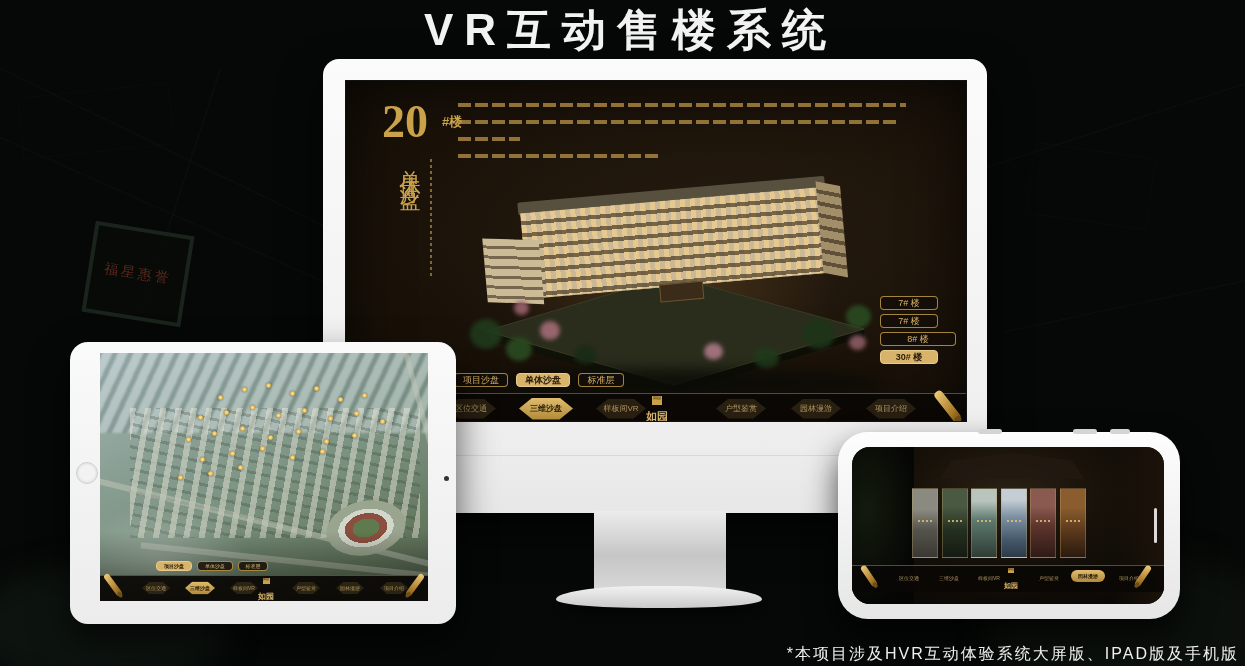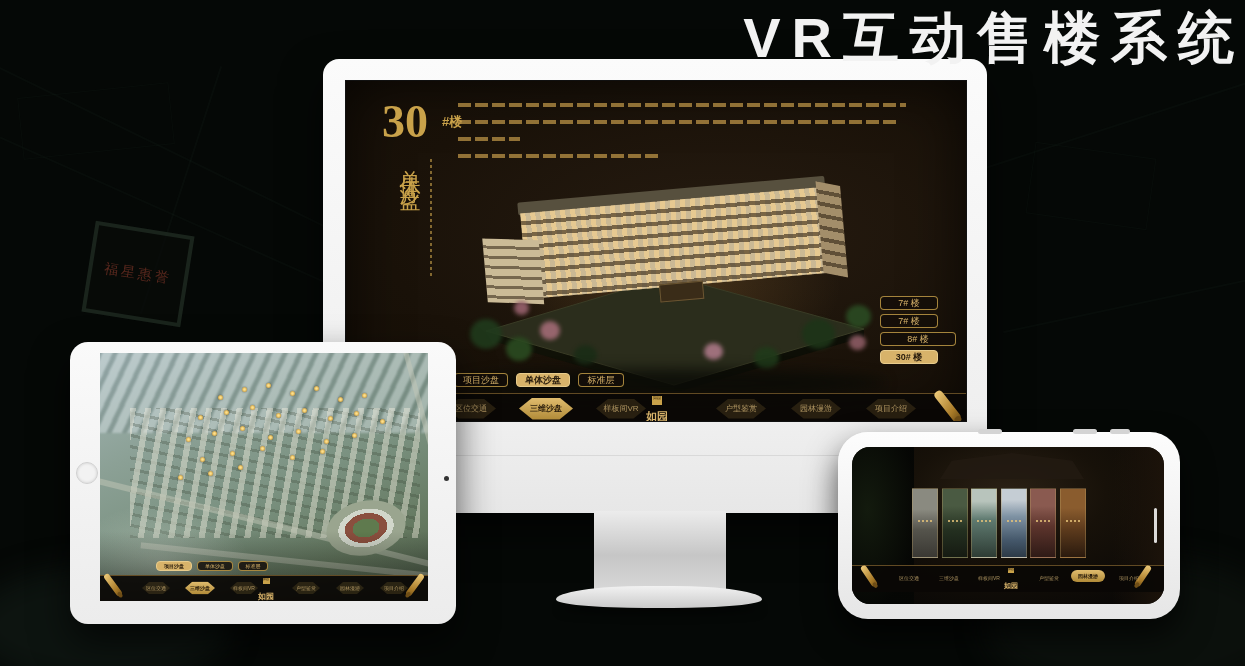--- a/index.html
+++ b/index.html
@@ -10,22 +10,22 @@
   
   .bg-line{position:absolute;background:#3f584a;opacity:.07;}
   .bg-block{position:absolute;border:1px solid #4a6a55;opacity:.06;}
   .bg-blob{position:absolute;border-radius:50%;filter:blur(14px);}
   .plaque{position:absolute;left:88px;top:228px;width:92px;height:84px;
           transform:rotate(9deg);border:4px solid rgba(46,62,50,.5);
           background:rgba(8,12,9,.7);display:flex;align-items:center;justify-content:center;}
   .plaque span{color:rgba(155,64,48,.55);font-size:14px;letter-spacing:3px;font-family:"Liberation Serif",serif;}
 
   
-  .title{position:absolute;top:1px;left:16px;right:0;text-align:right;
-         font-size:56px;font-weight:700;color:#f2f2f2;letter-spacing:11px;z-index:3;}
+  .title{position:absolute;top:1px;left:16px;right:0;text-align:center;
+         font-size:44px;font-weight:700;color:#f2f2f2;letter-spacing:11px;z-index:3;}
   .footnote{position:absolute;right:6px;bottom:1px;color:#efefef;font-size:16px;
             letter-spacing:2px;z-index:8;}
 
   
   .monitor-body{position:absolute;left:323px;top:59px;width:664px;height:454px;
     background:linear-gradient(#fbfbfb,#efefef 80%,#e7e7e7);
     border-radius:16px 16px 8px 8px;box-shadow:0 20px 42px rgba(0,0,0,.6);z-index:2;}
   .chin-seam{position:absolute;left:326px;top:455px;width:658px;height:1px;background:rgba(0,0,0,.08);z-index:2;}
   .stand-neck{position:absolute;left:594px;top:511px;width:132px;height:80px;
     background:linear-gradient(#ececec,#c6c6c6 55%,#d8d8d8);
@@ -162,21 +162,21 @@
   <div class="title">VR互动售楼系统</div>
 
   <div class="monitor-body"></div>
   <div class="chin-seam"></div>
   <div class="stand-shadow"></div>
   <div class="stand-neck"></div>
   <div class="stand-base"></div>
 
   <div class="screen">
 
-    <div class="hl-num">30</div>
+    <div class="hl-num">20</div>
     <div class="hl-unit">#楼</div>
     <div class="hl-vert">单体沙盘</div>
     <div class="hl-rule"></div>
 
     <div>
       <div class="pline" style="left:112px;top:22px;width:448px;"></div>
       <div class="pline" style="left:112px;top:39px;width:438px;"></div>
       <div class="pline" style="left:112px;top:56px;width:62px;"></div>
       <div class="pline" style="left:112px;top:73px;width:202px;"></div>
     </div>
@@ -357,13 +357,14 @@
       <div class="nav-item on tiny5" style="left:216px;top:7px;width:40px;">
         <span class="hexbg on" style="width:34px;height:12px;border-radius:6px;clip-path:none;"></span>
         <span class="nav-label">园林漫游</span></div>
       <div class="nav-item tiny5" style="left:258px;top:9px;width:38px;">
         <span class="nav-label">项目介绍</span></div>
       <div class="scroll-ic" style="right:18px;top:-2px;width:6px;height:24px;transform:rotate(34deg);"></div>
     </div>
     <div class="home-ind"></div>
   </div>
 
+  <div class="footnote">*本项目涉及HVR互动体验系统大屏版、IPAD版及手机版</div>
 </div>
 
 </body></html>

